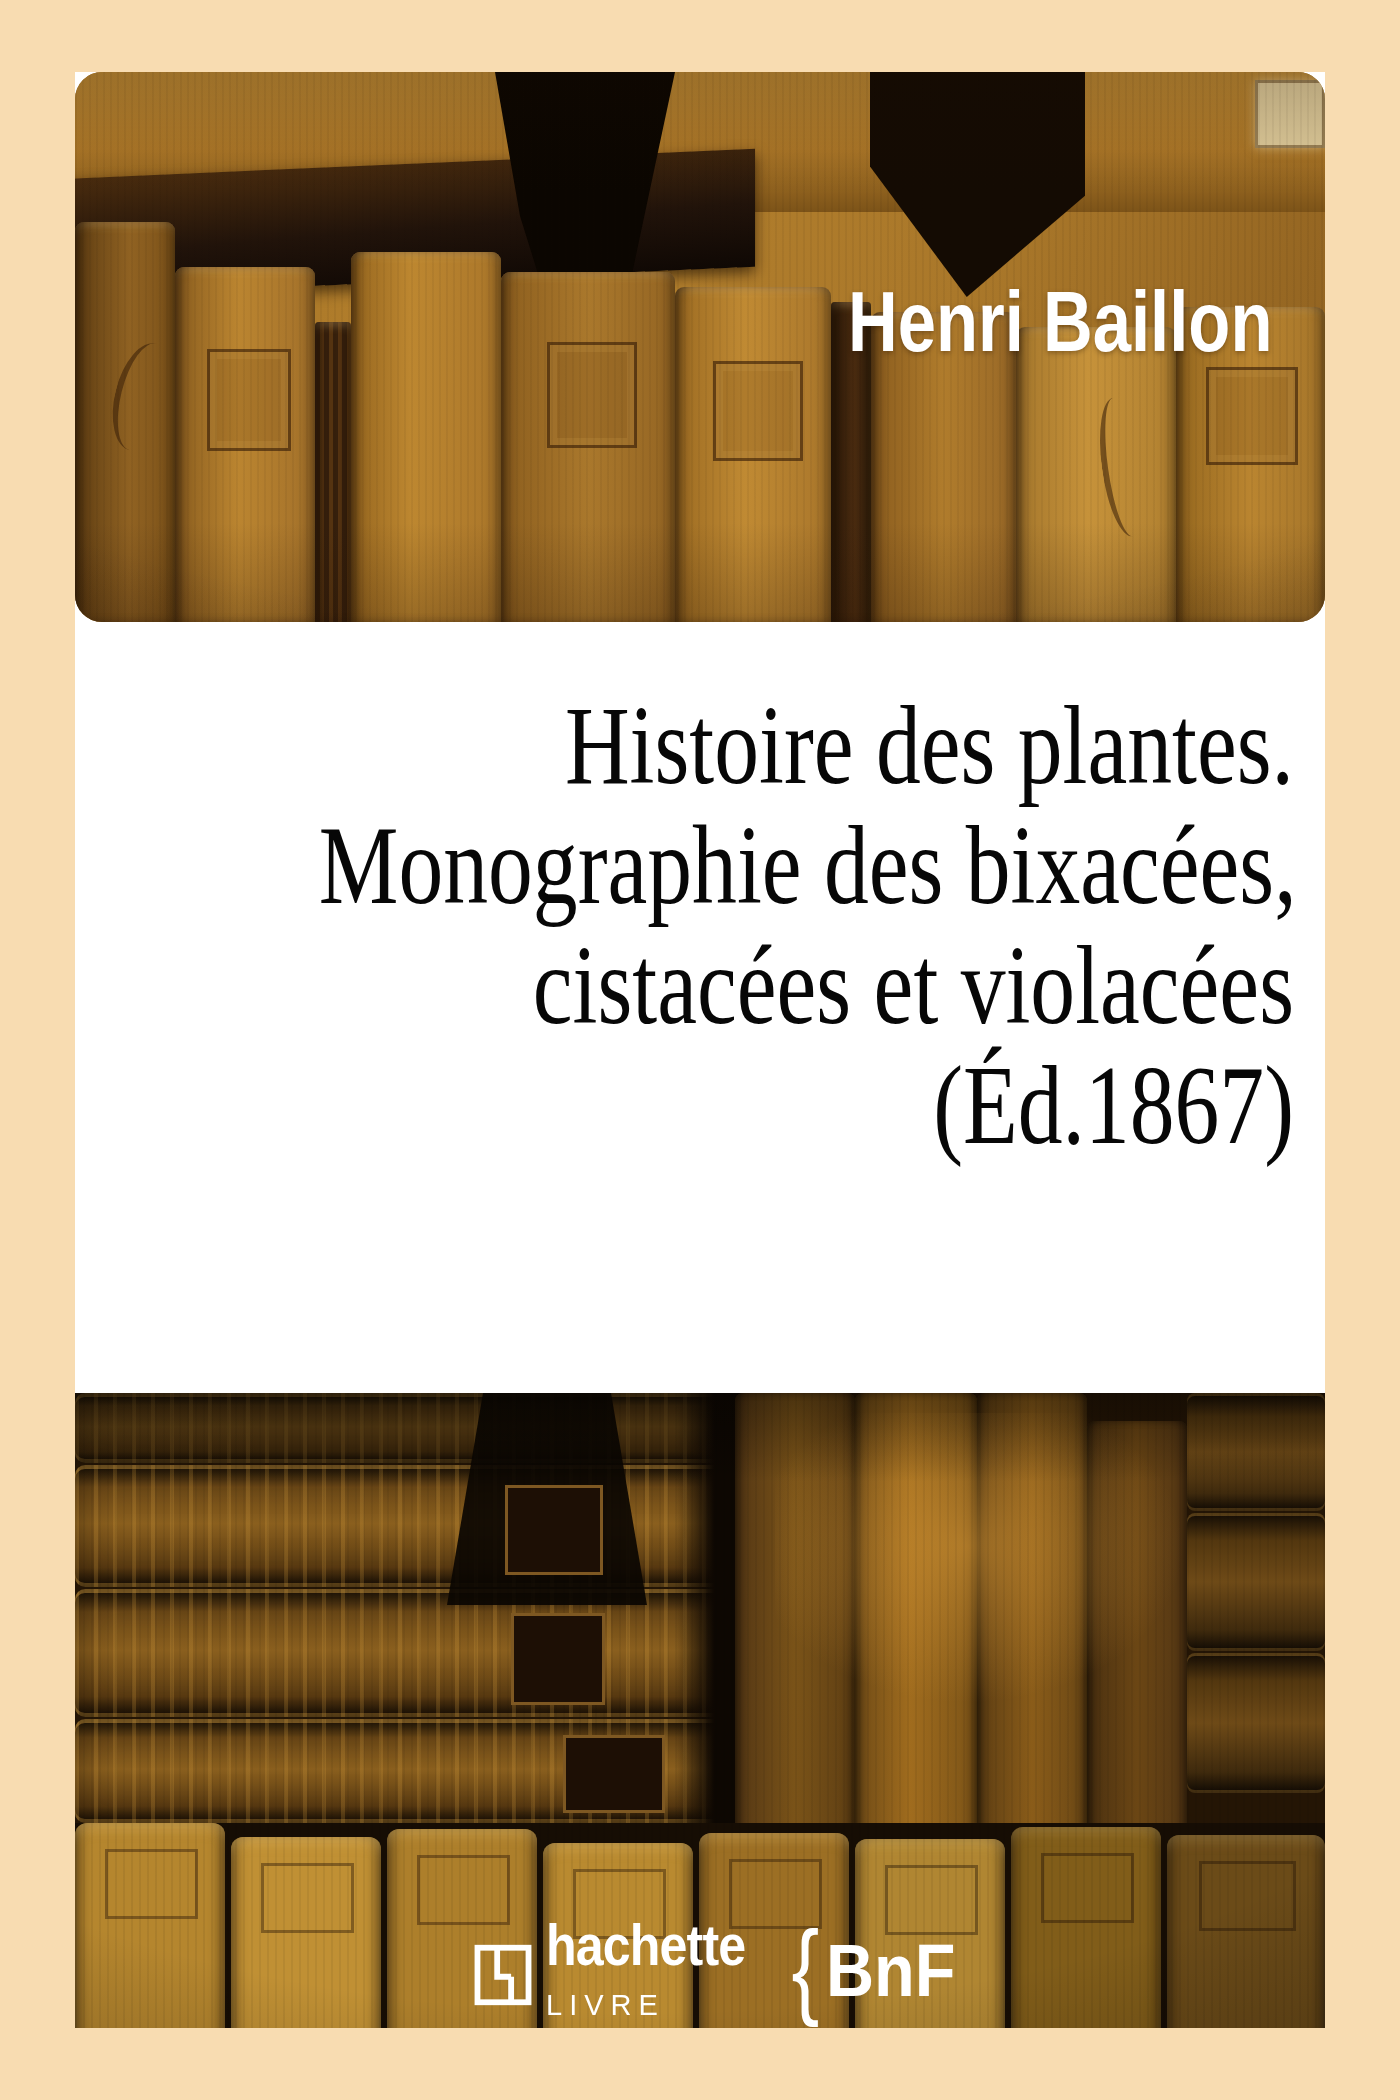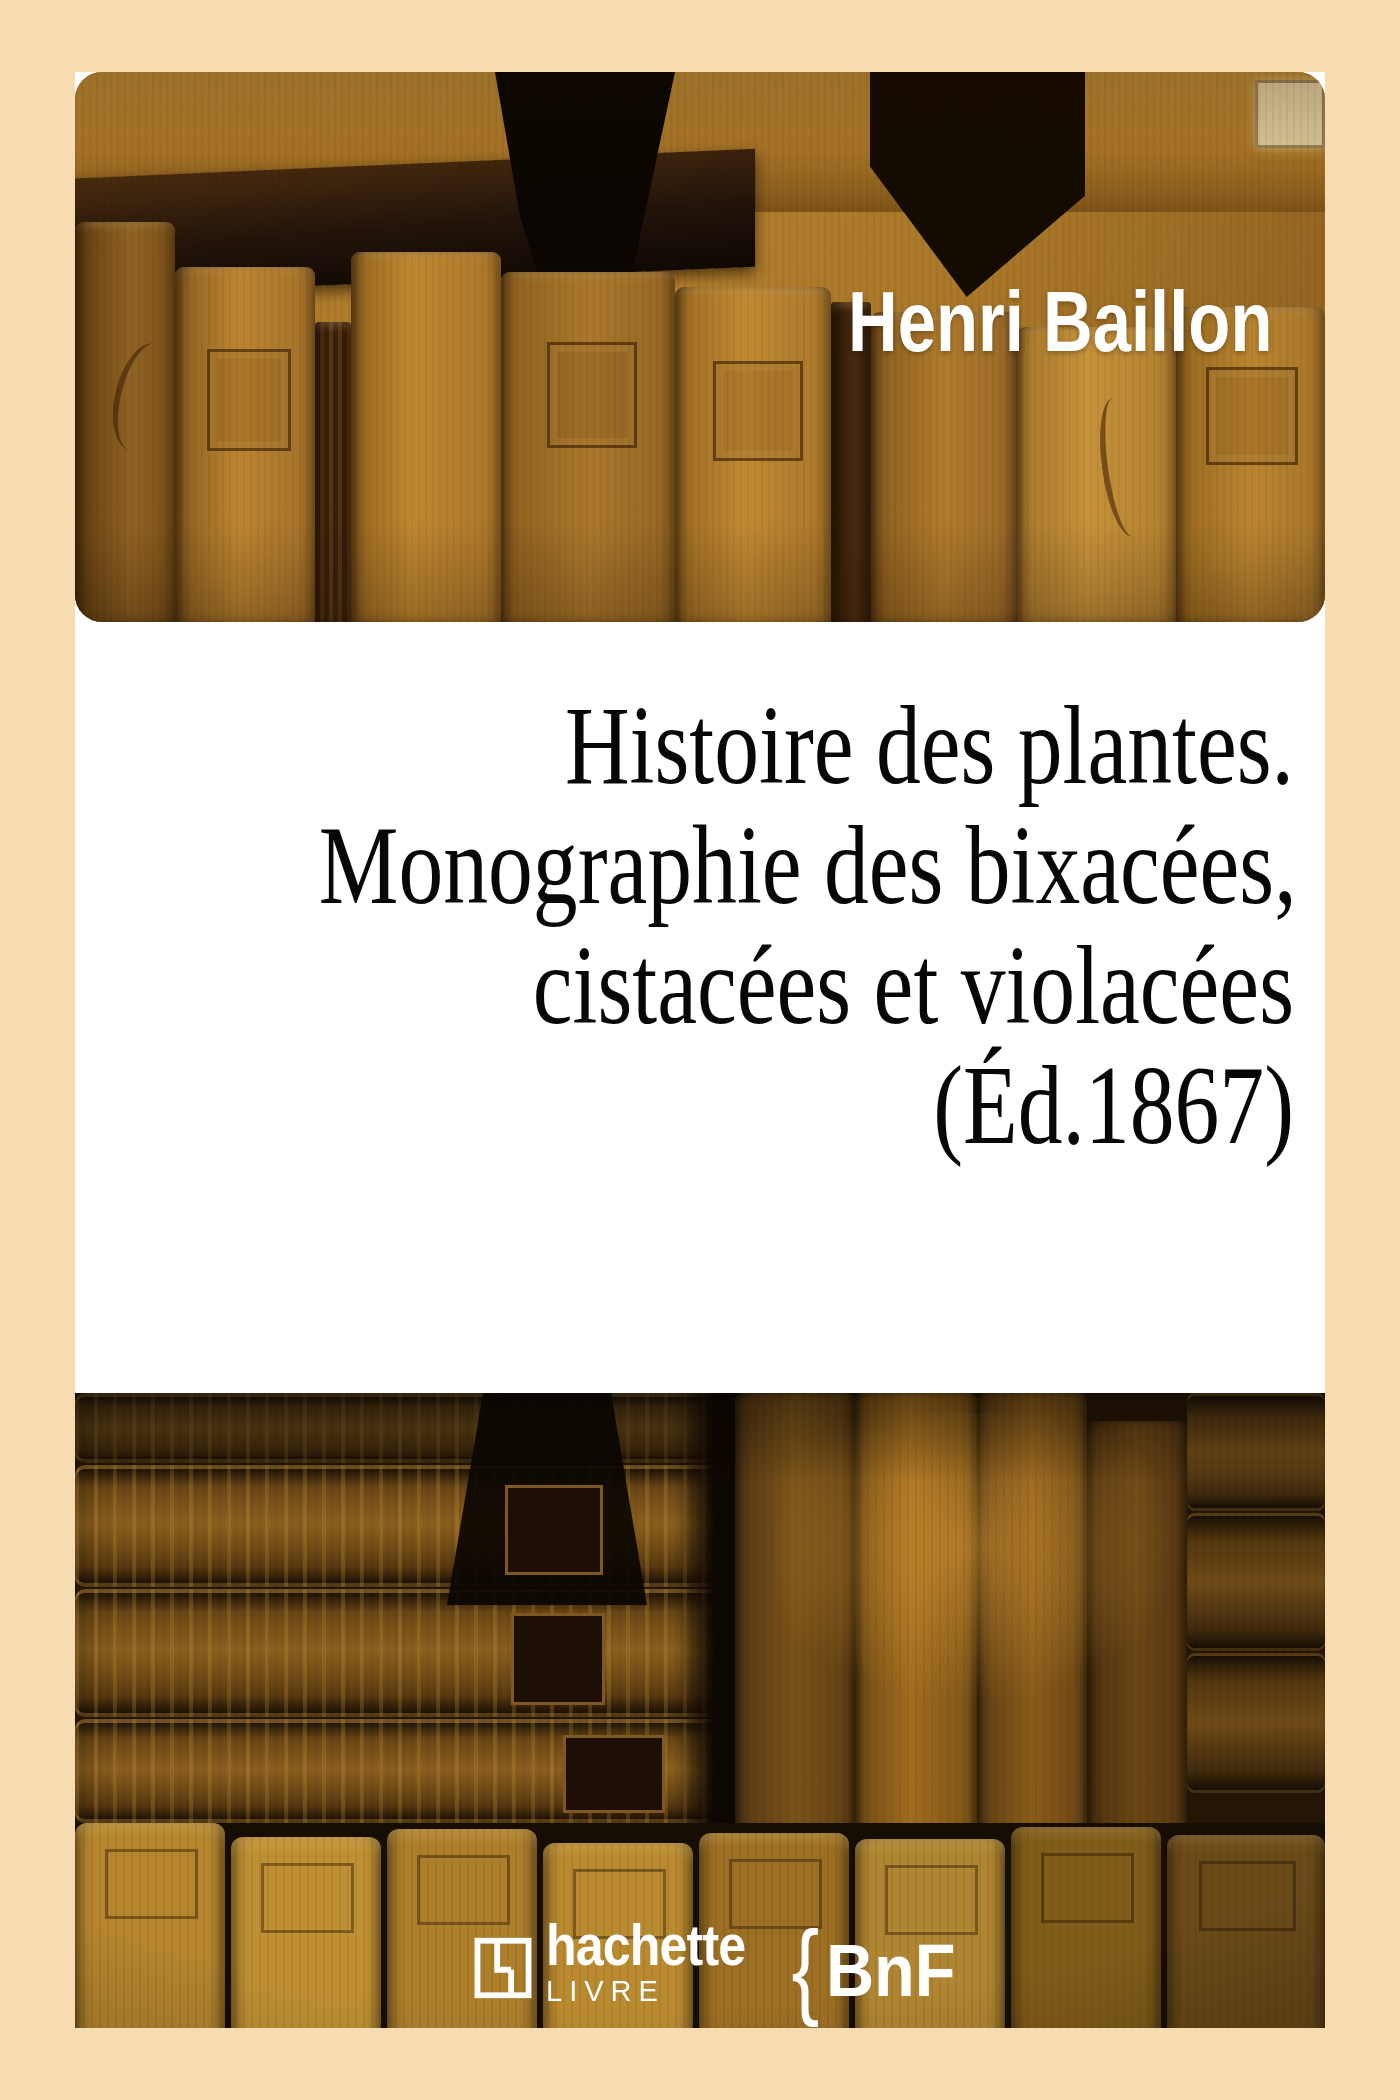--- a/index.html
+++ b/index.html
@@ -113,21 +113,21 @@
       radial-gradient(135% 120% at 45% 35%,rgba(0,0,0,0) 52%,rgba(8,4,1,.55) 100%),
       linear-gradient(180deg,rgba(5,3,1,.4),rgba(0,0,0,0) 14%);}
 
   
   .logos{position:absolute;left:0;top:0;width:100%;height:100%;}
   .hachette{position:absolute;left:399px;top:524px;display:flex;align-items:center;}
   .hach-square{margin-top:12px;flex:0 0 auto;}
   .hach-text{margin-left:14px;color:#fff;}
   .hach-name{font-size:57px;font-weight:bold;line-height:1.0;letter-spacing:-1px;
     transform:scaleX(.88);transform-origin:0 50%;}
-  .hach-sub{font-size:29px;font-weight:normal;letter-spacing:7px;margin-top:3px;line-height:1;}
+  .hach-sub{font-size:29px;font-weight:normal;letter-spacing:7px;margin-top:17px;line-height:1;}
   .bnf{position:absolute;left:714px;top:528px;display:flex;align-items:center;color:#fff;}
   .brace{font-size:98px;font-weight:normal;line-height:1;transform:scale(.85,1.08);
     transform-origin:50% 50%;position:relative;top:-2px;}
   .bnf-name{font-size:74px;font-weight:bold;line-height:1;margin-left:4px;
     transform:scaleX(.9);transform-origin:0 50%;position:relative;top:1px;}
 </style>
 </head>
 <body>
 
 <div class="page">

